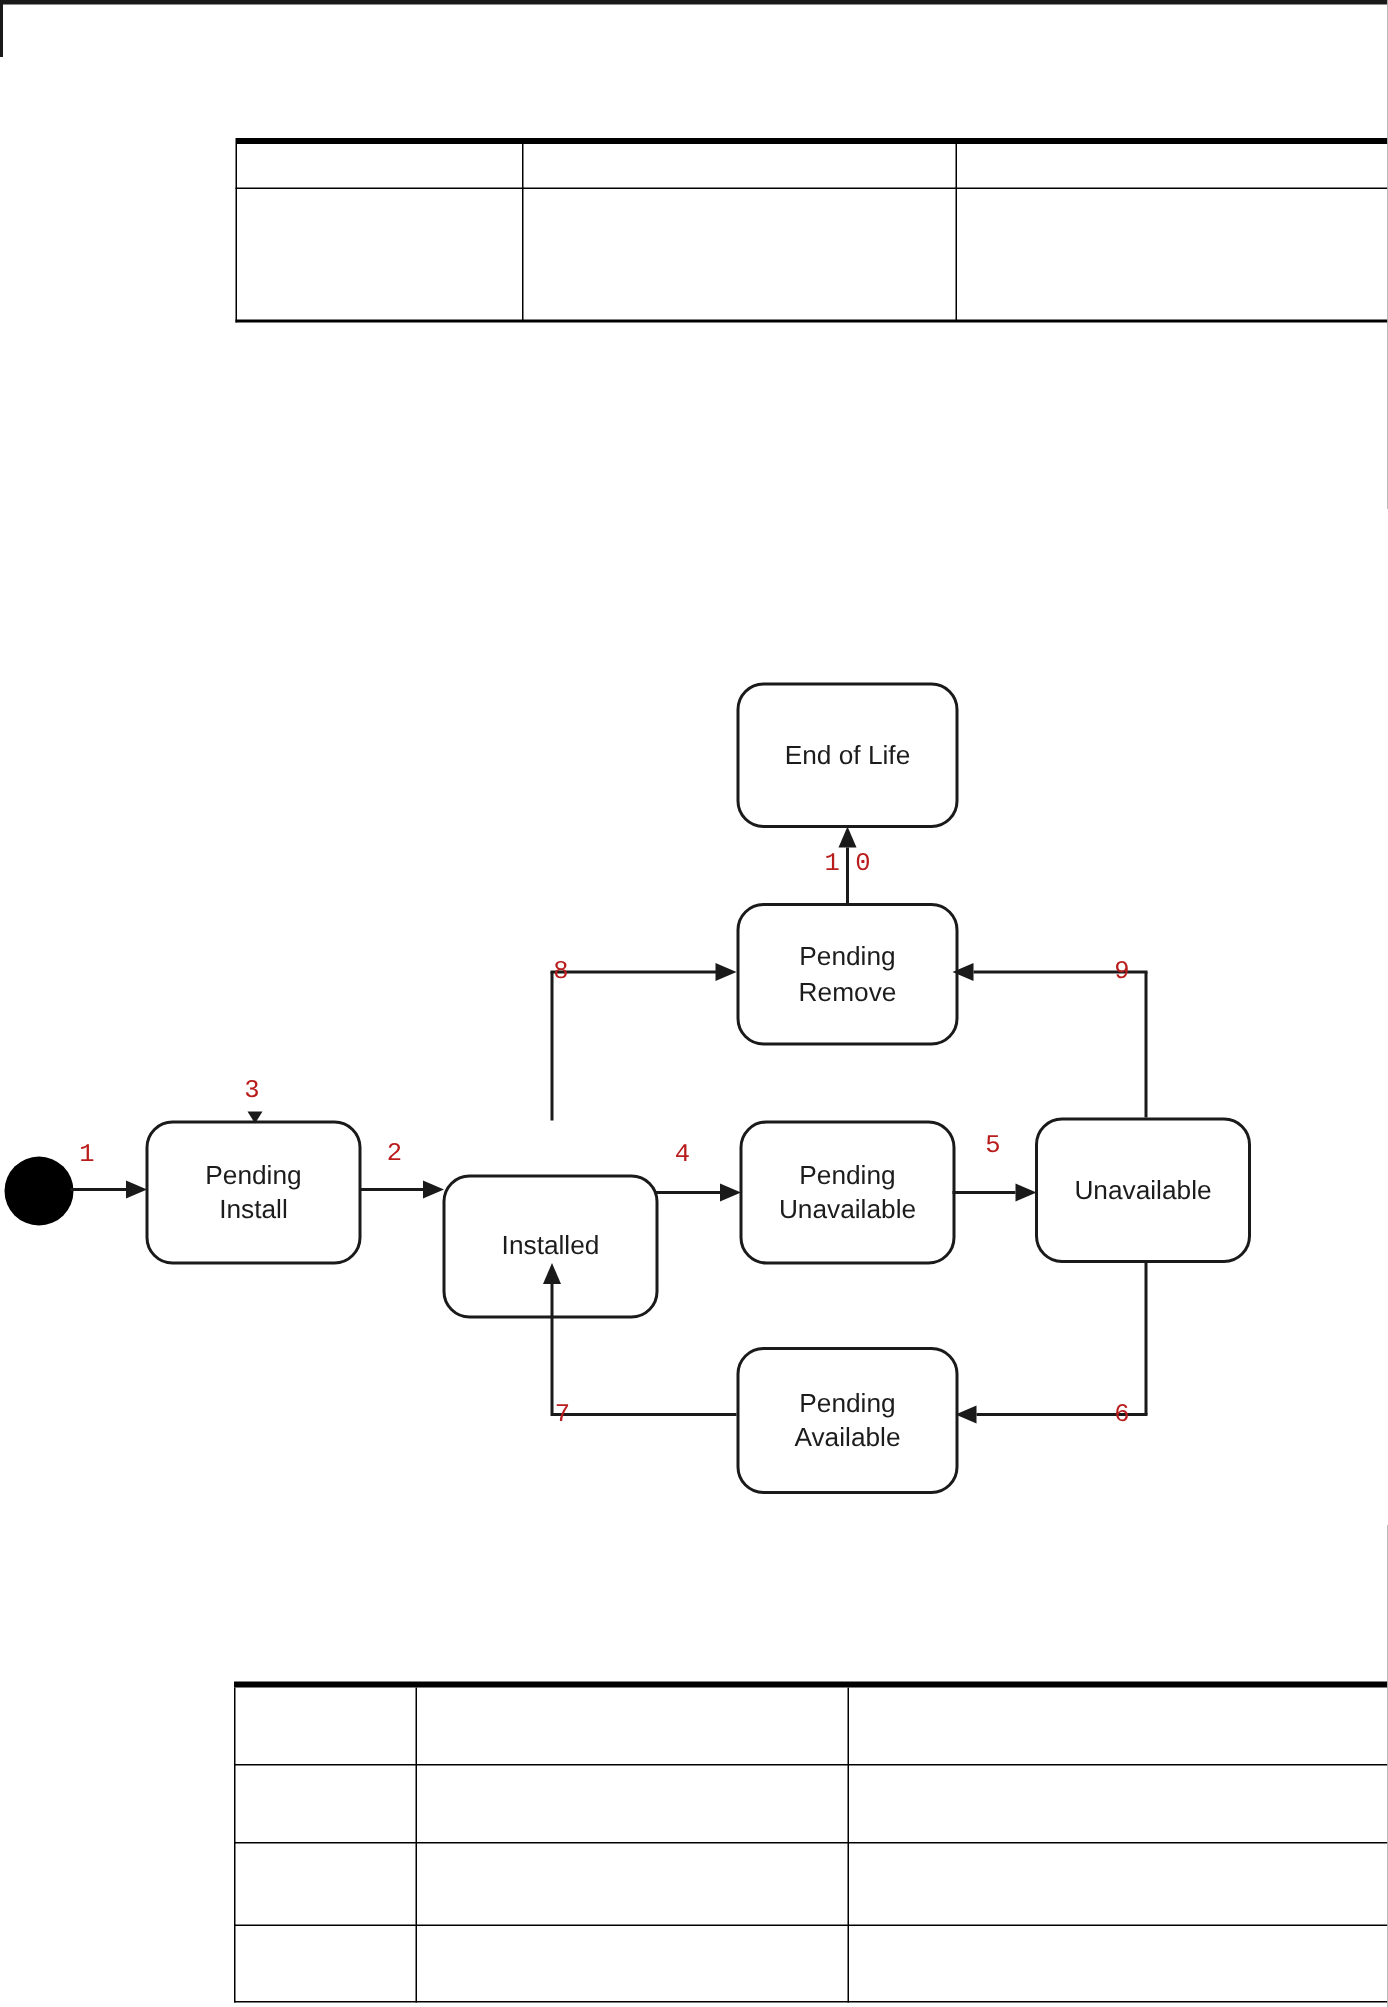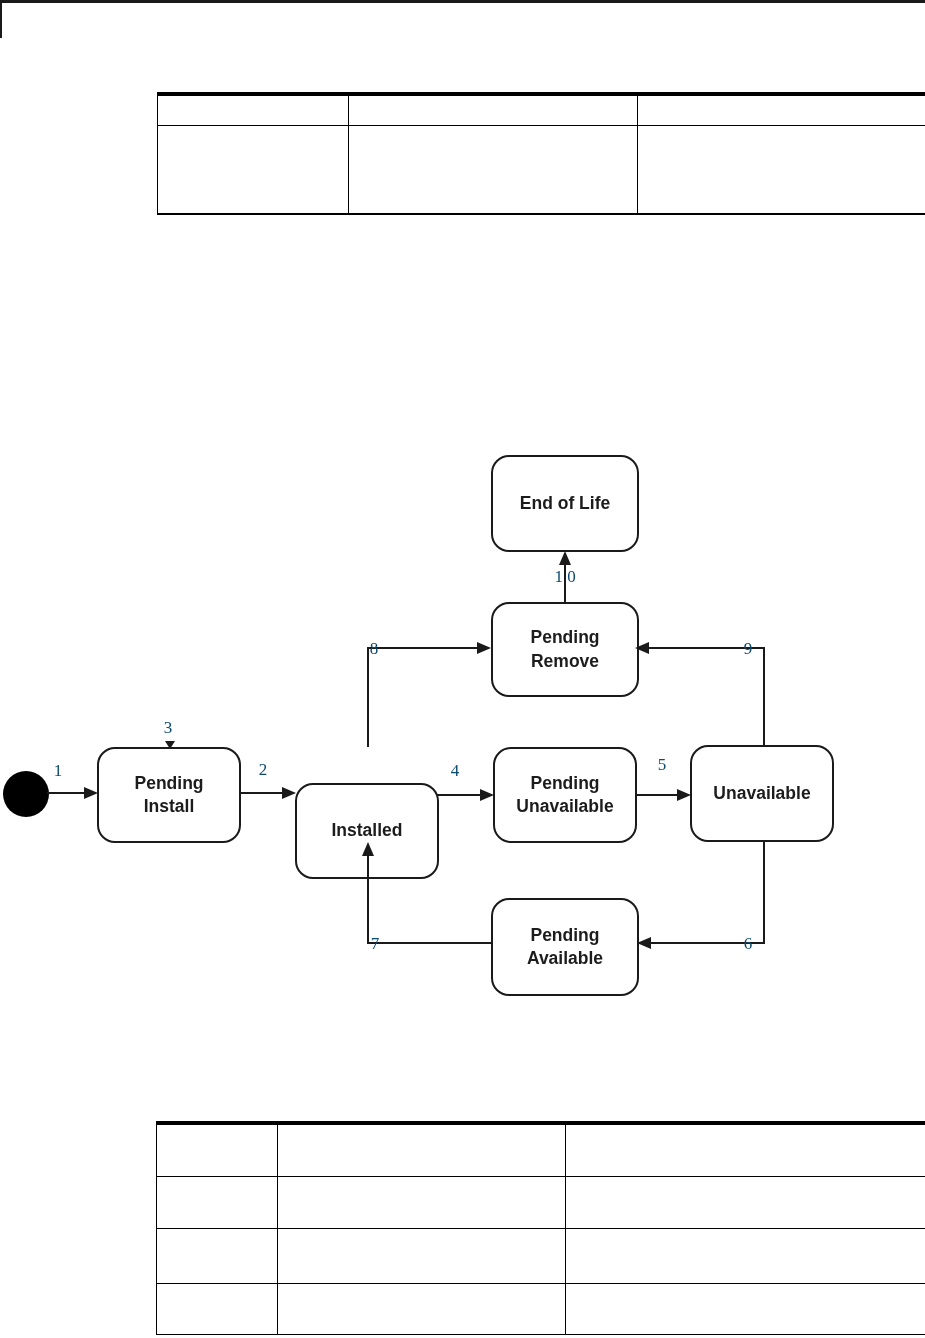--- a/index.html
+++ b/index.html
@@ -4,25 +4,25 @@
 <style>
   html,body{margin:0;padding:0;background:#888;}
   #page{
     position:relative;width:925px;height:1338px;background:#ffffff;
     overflow:hidden;font-family:"Liberation Sans",sans-serif;
   }
   .ln{position:absolute;background:#1a1a1a;}
   .state{
     position:absolute;background:#fff;border:2.5px solid #1a1a1a;border-radius:18px;
     display:flex;align-items:center;justify-content:center;text-align:center;
-    font-weight:bold;font-size:17.5px;line-height:1.32;color:#1c1c1c;white-space:pre-line;
+    font-weight:normal;font-size:17.5px;line-height:1.32;color:#1c1c1c;white-space:pre-line;
   }
   .tlabel{
-    position:absolute;font-size:17px;color:#0c4a6e;text-align:center;line-height:1;
-    font-family:Liberation Serif, serif;
+    position:absolute;font-size:17px;color:#b91c1c;text-align:center;line-height:1;
+    font-family:Liberation Mono, monospace;
   }
   .dot{
     position:absolute;left:3px;top:771px;width:46px;height:46px;background:#000;border-radius:50%;
   }
   .ar{position:absolute;width:0;height:0;}
   .ar-r{border-top:6px solid transparent;border-bottom:6px solid transparent;border-left:14px solid #1a1a1a;}
   .ar-l{border-top:6px solid transparent;border-bottom:6px solid transparent;border-right:14px solid #1a1a1a;}
   .ar-u{border-left:6px solid transparent;border-right:6px solid transparent;border-bottom:14px solid #1a1a1a;}
   .ar-d{border-left:5px solid transparent;border-right:5px solid transparent;border-top:8px solid #1a1a1a;}
   .tablegrp{position:absolute;}

